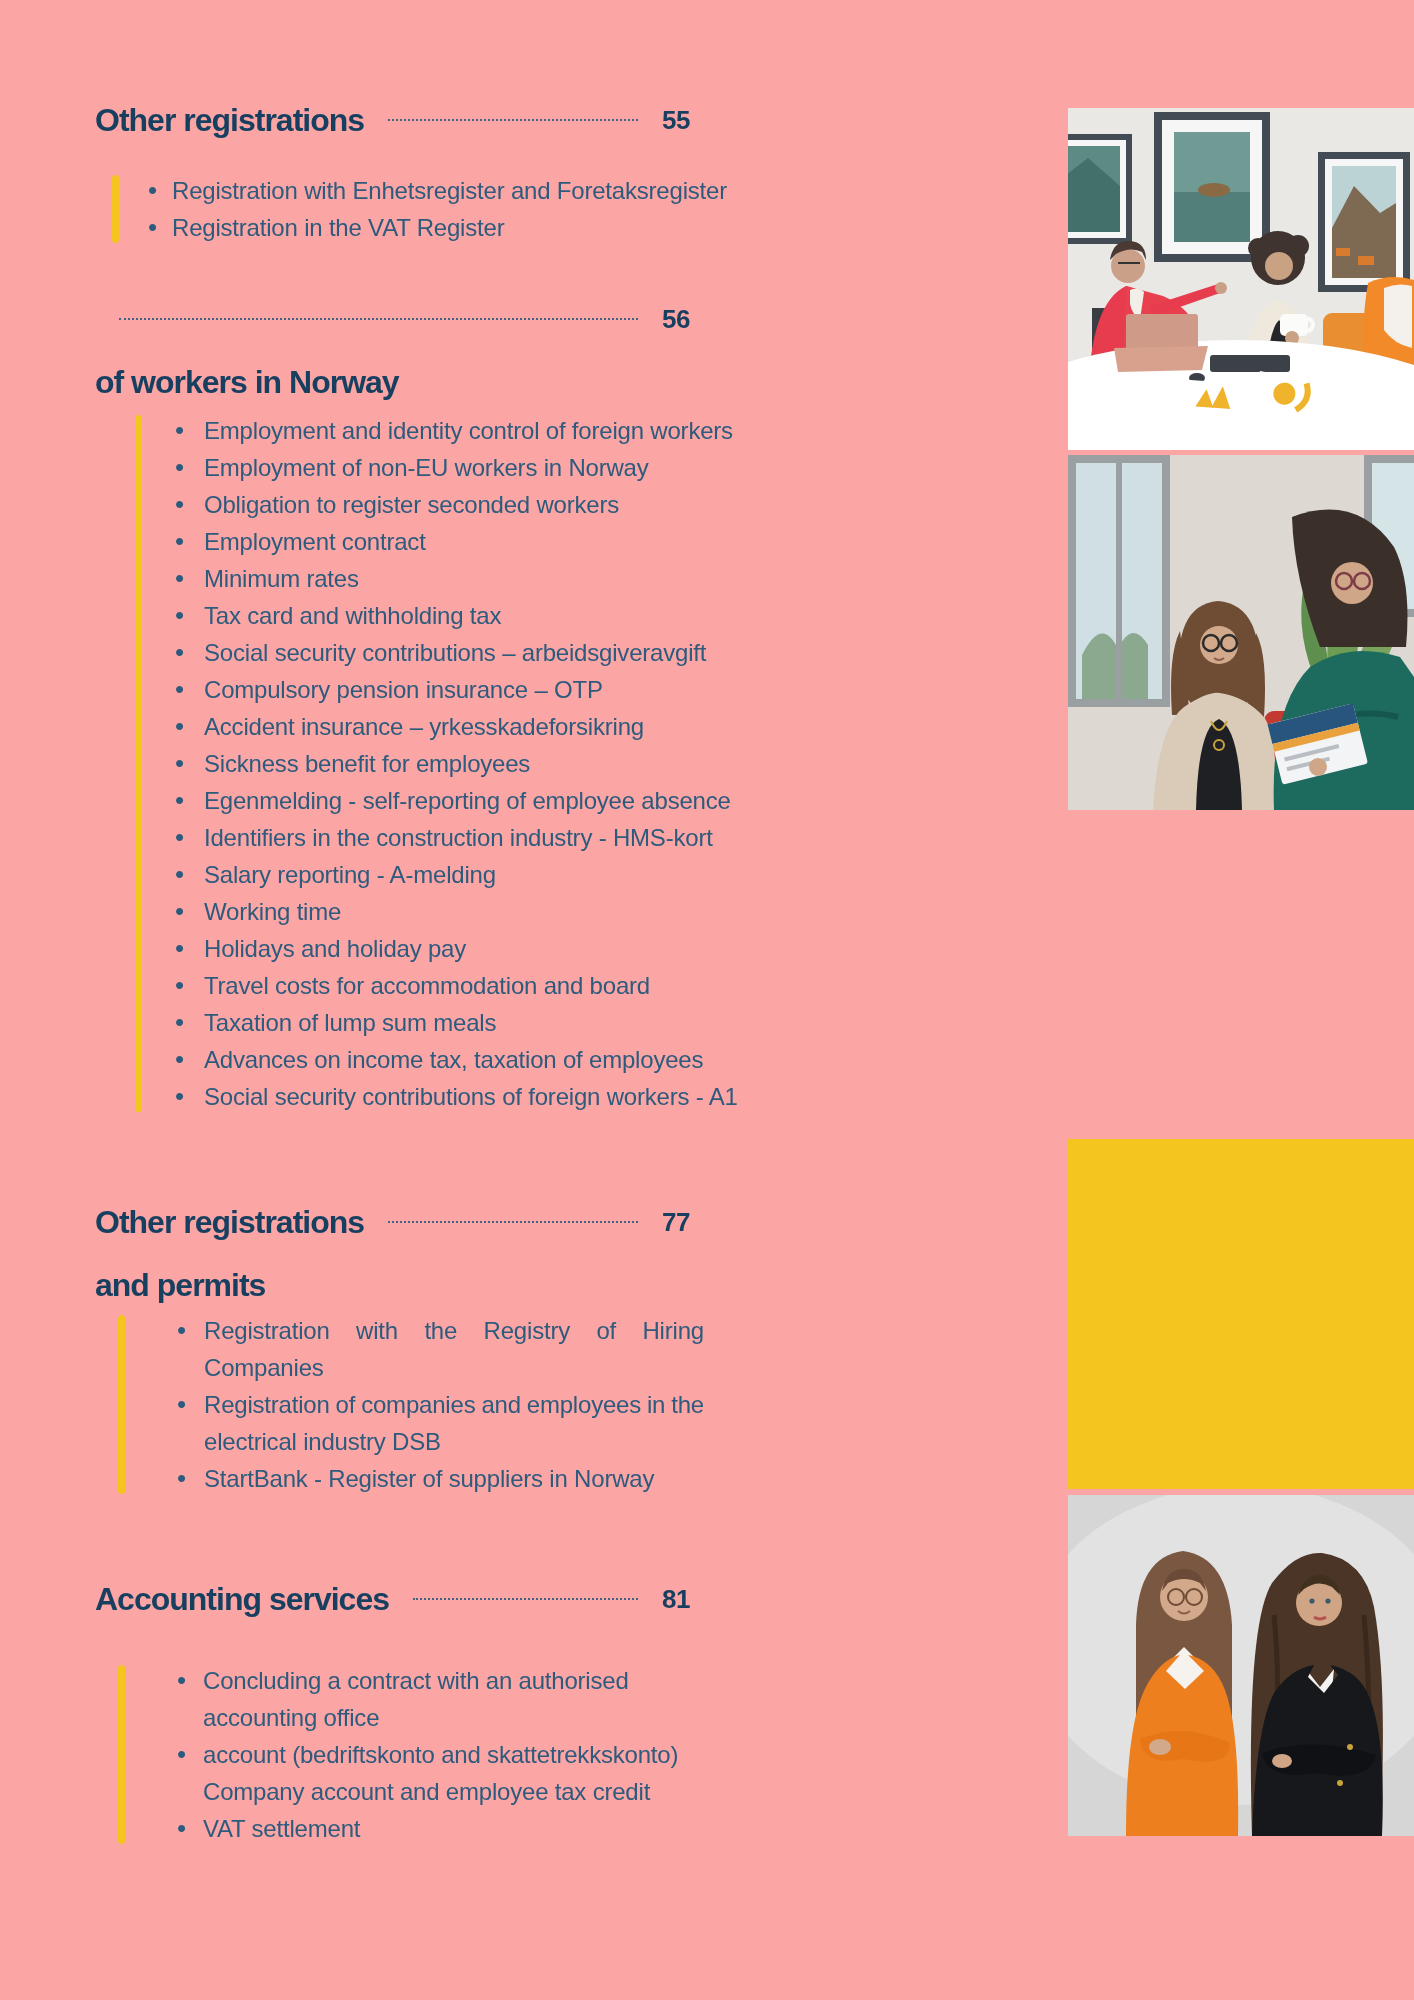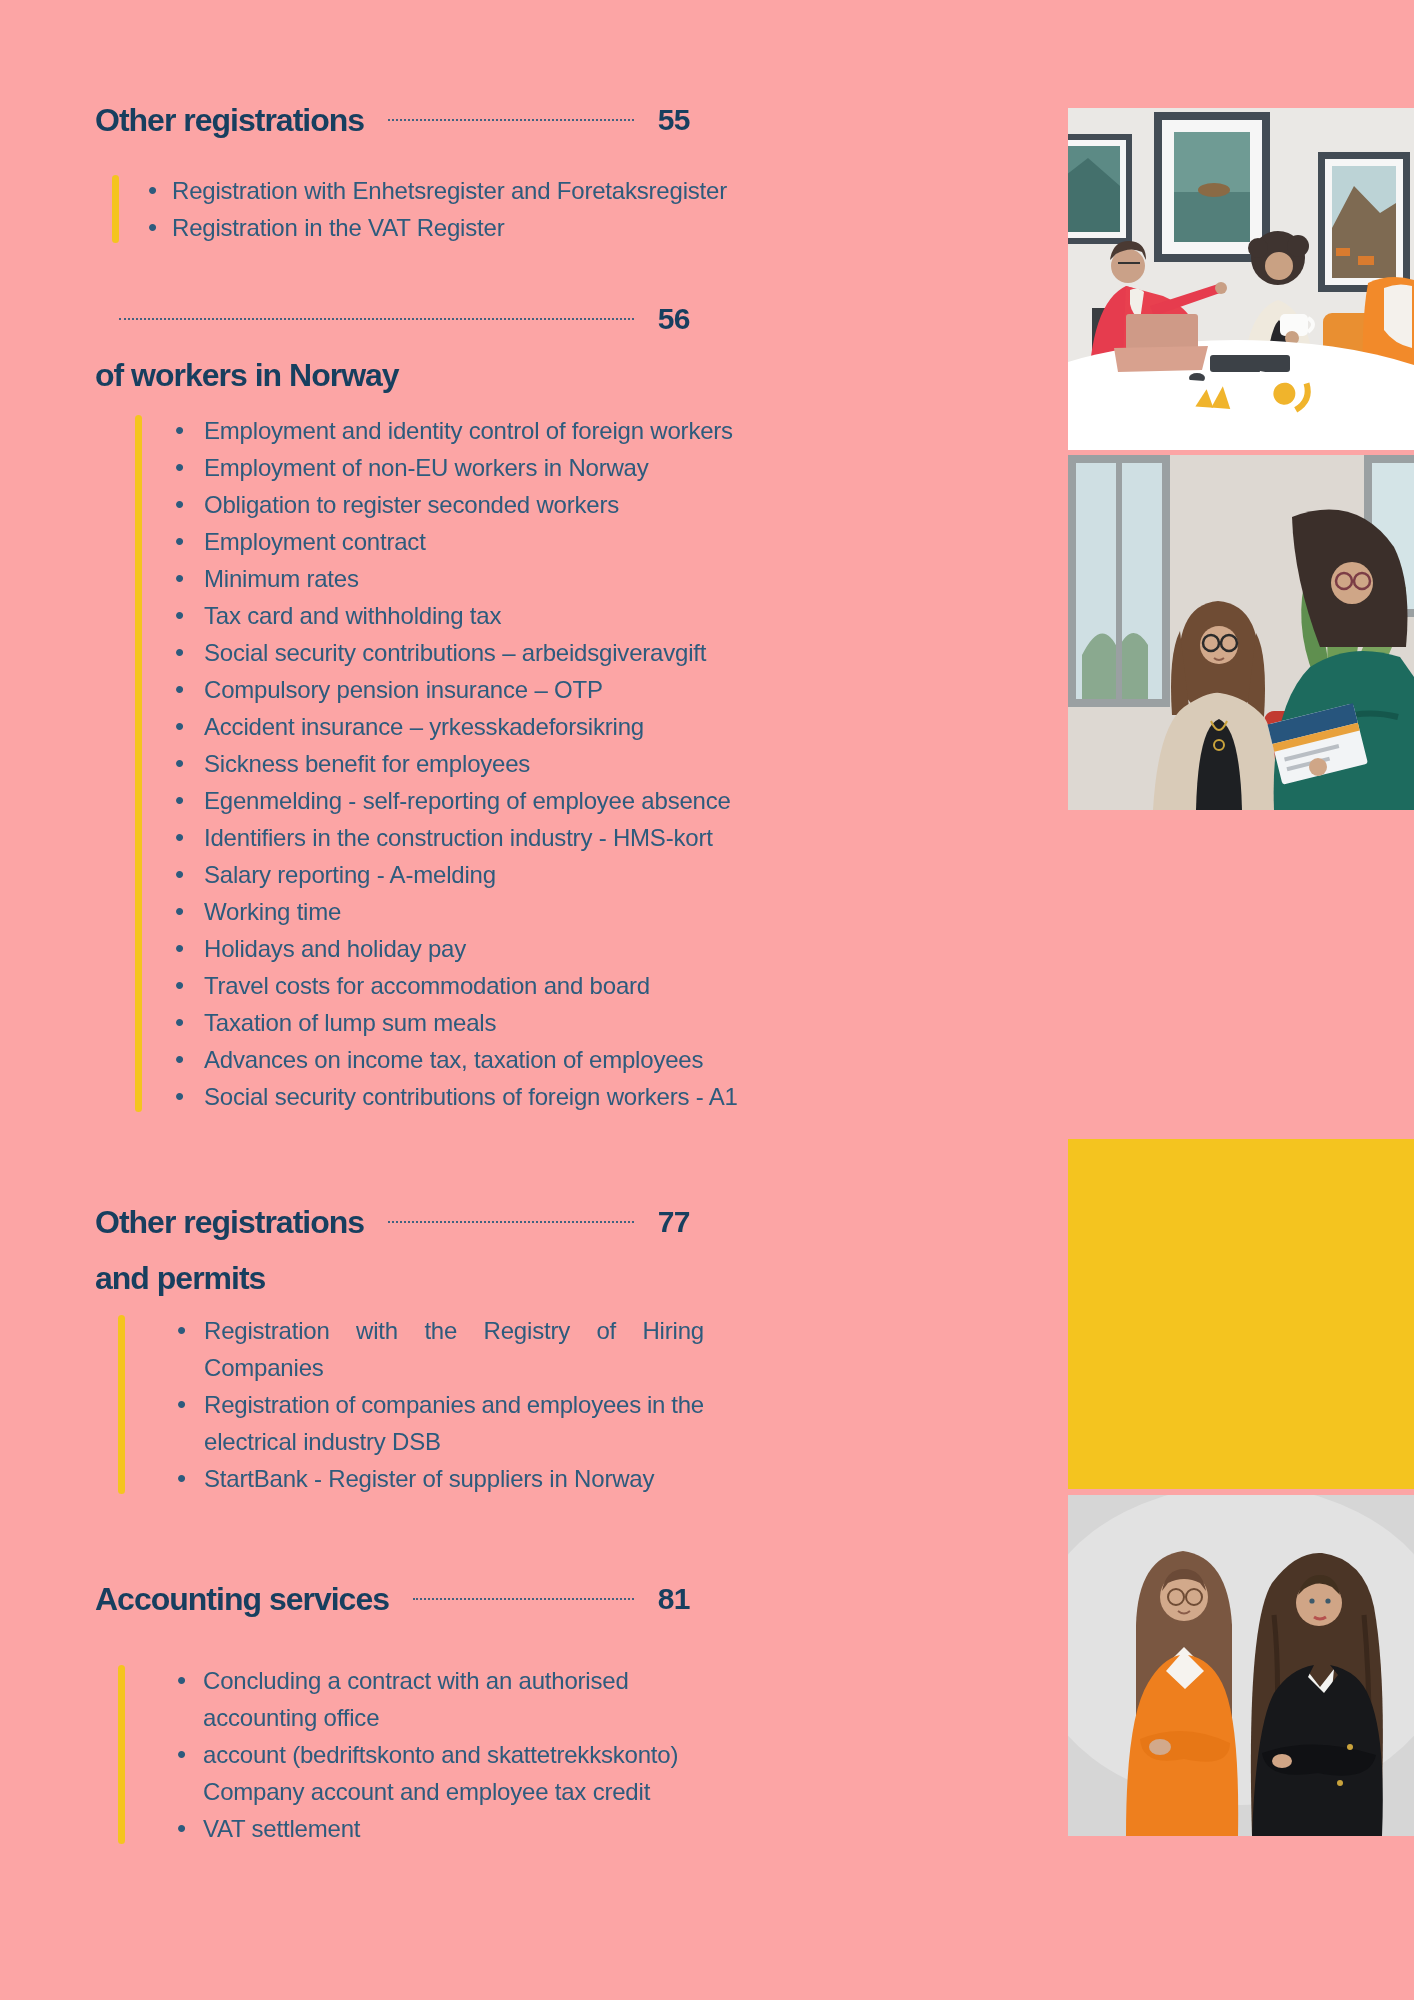--- a/index.html
+++ b/index.html
@@ -7,23 +7,23 @@
     position:relative;width:1414px;height:2000px;background:#fca5a5;overflow:hidden;
     font-family:"Liberation Sans","DejaVu Sans",sans-serif;
   }
   
   .sec{position:absolute;width:595px;}
   .hrow{display:flex;align-items:center;height:46px;cursor:pointer;}
   .ht{
     margin:0;font-size:32px;font-weight:700;letter-spacing:-1px;
     color:var(--heading);white-space:nowrap;line-height:46px;
   }
-  .ht2{height:49px;line-height:49px;margin-top:9px;}
+  .ht2{height:49px;line-height:49px;margin-top:16px;}
   .leader{flex:1;border-bottom:2px dotted var(--leader);margin:0 24px;height:0;opacity:.9;}
-  .pnum{font-size:30px;font-weight:700;color:var(--heading);letter-spacing:-.5px;text-align:center;}
+  .pnum{font-size:26px;font-weight:700;color:var(--heading);letter-spacing:-.5px;text-align:center;}
   
   .blist{position:absolute;}
   .bar{position:absolute;left:0;top:3px;bottom:3px;width:7px;border-radius:4px;background:var(--accent);}
   .li{position:relative;padding-left:var(--txtoff);}
   .li .dot{
     position:absolute;left:var(--dotoff);top:0;line-height:37px;font-size:26px;color:var(--body);
   }
   .li .txt{color:var(--body);font-size:24px;letter-spacing:-.2px;line-height:37px;}
   .tline{line-height:37px;white-space:nowrap;}
   .jline{display:flex;justify-content:space-between;line-height:37px;width:var(--jw,500px);}

